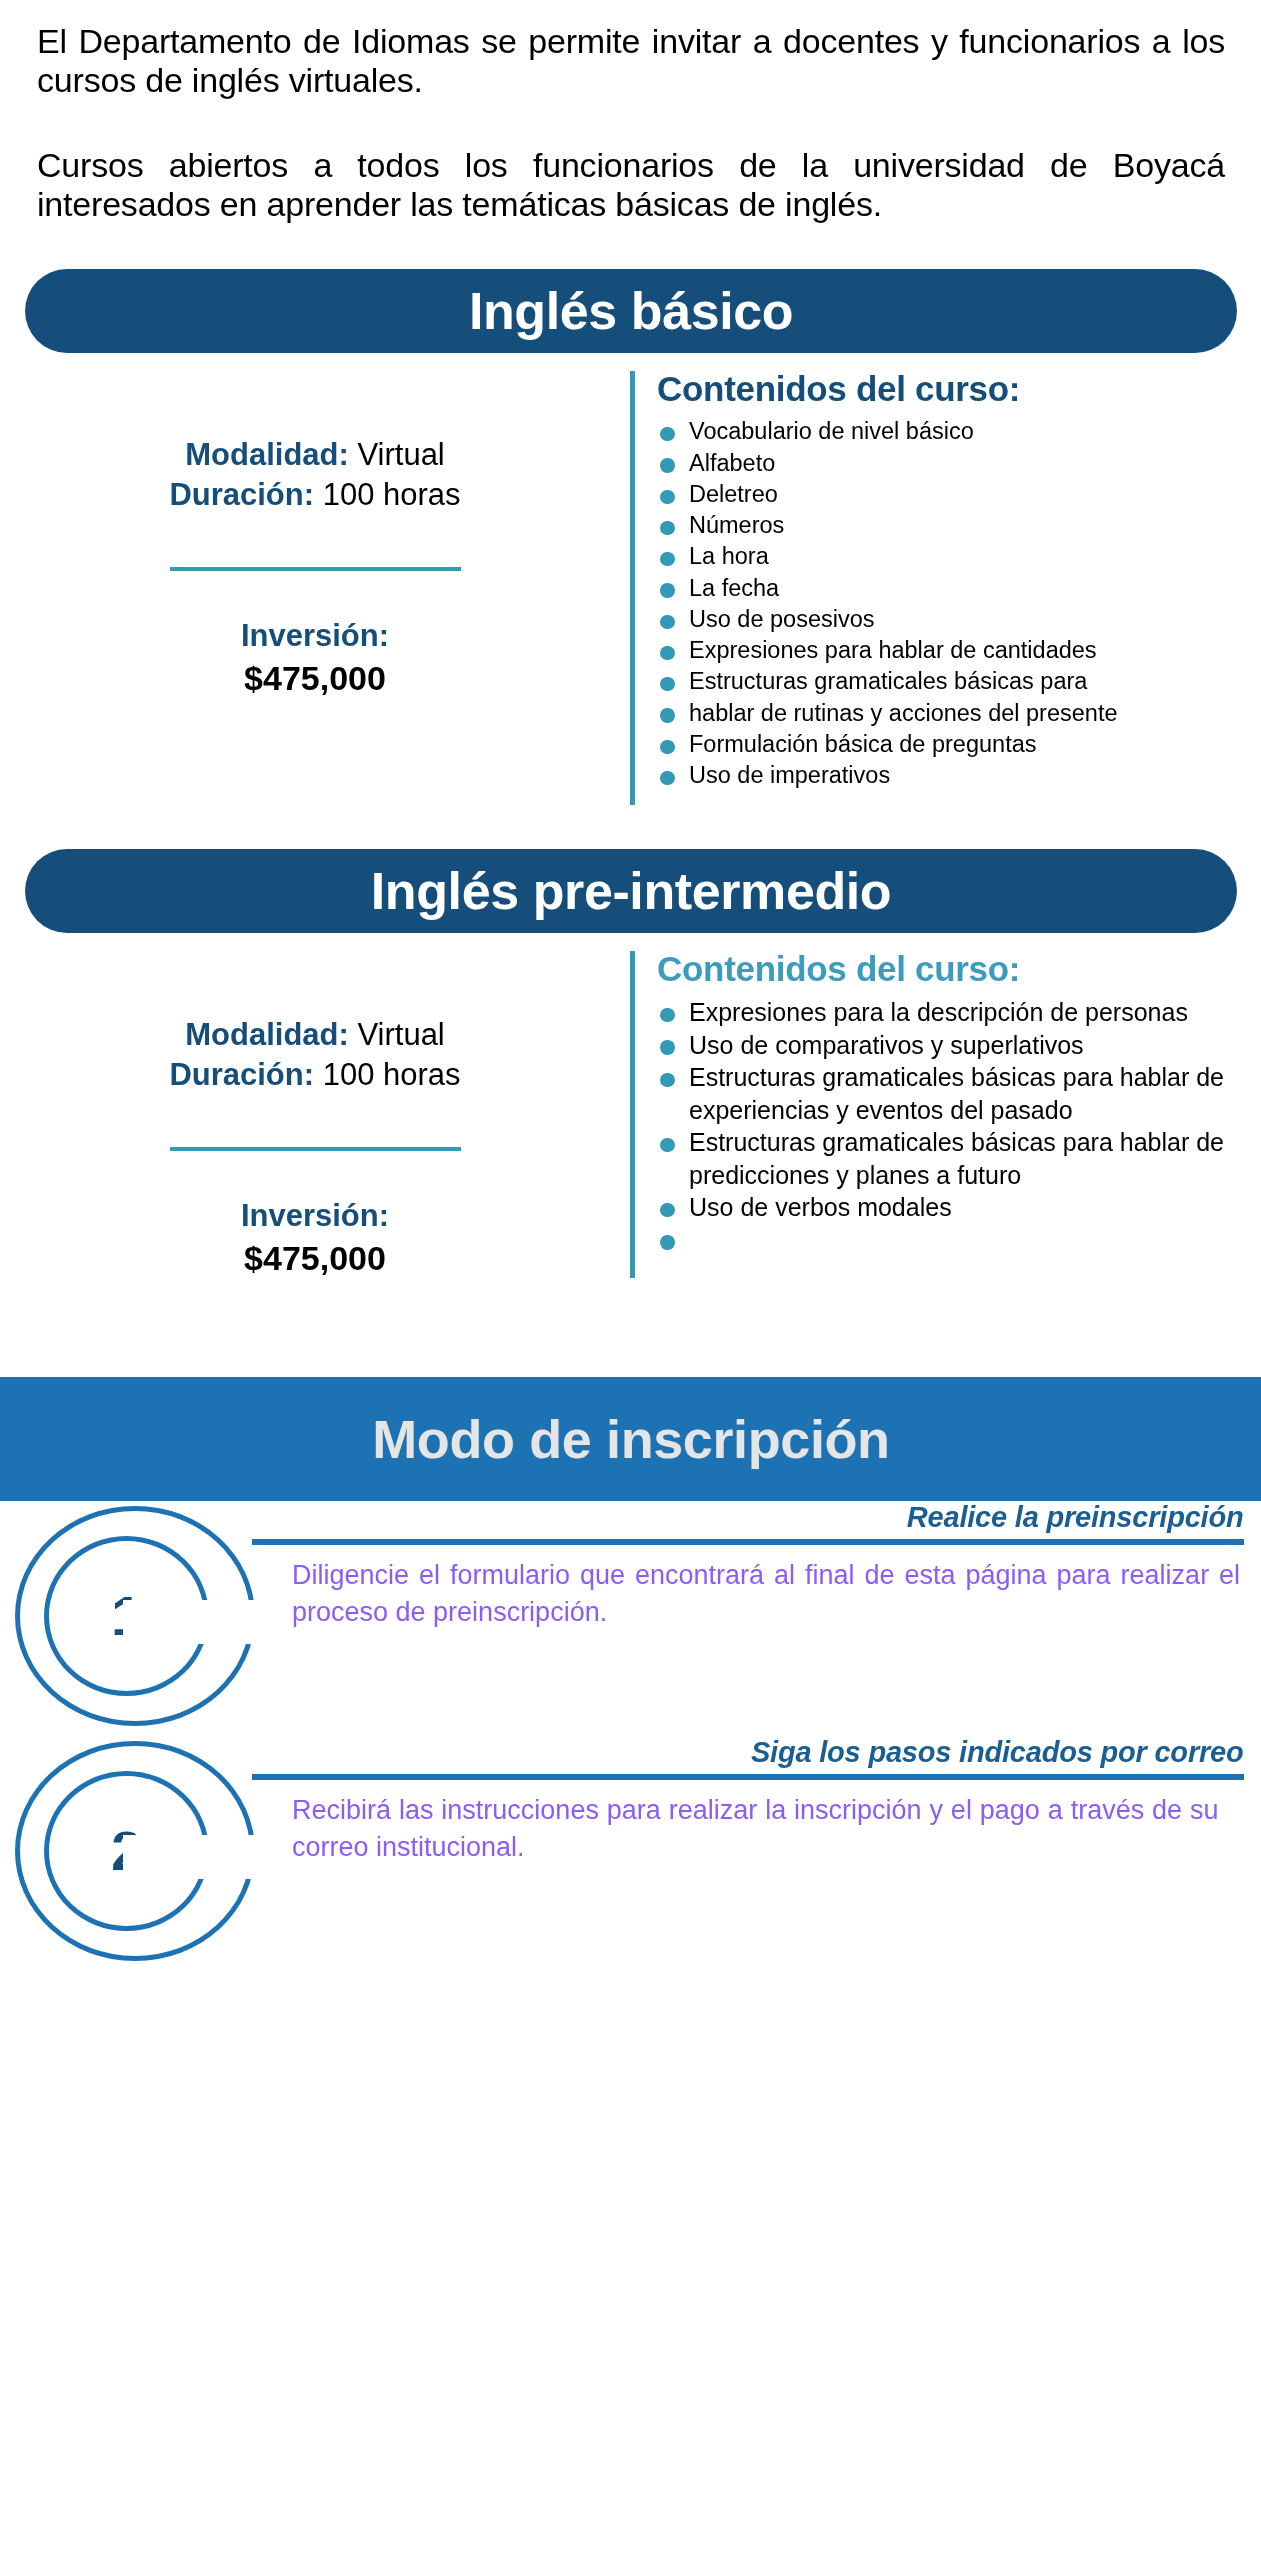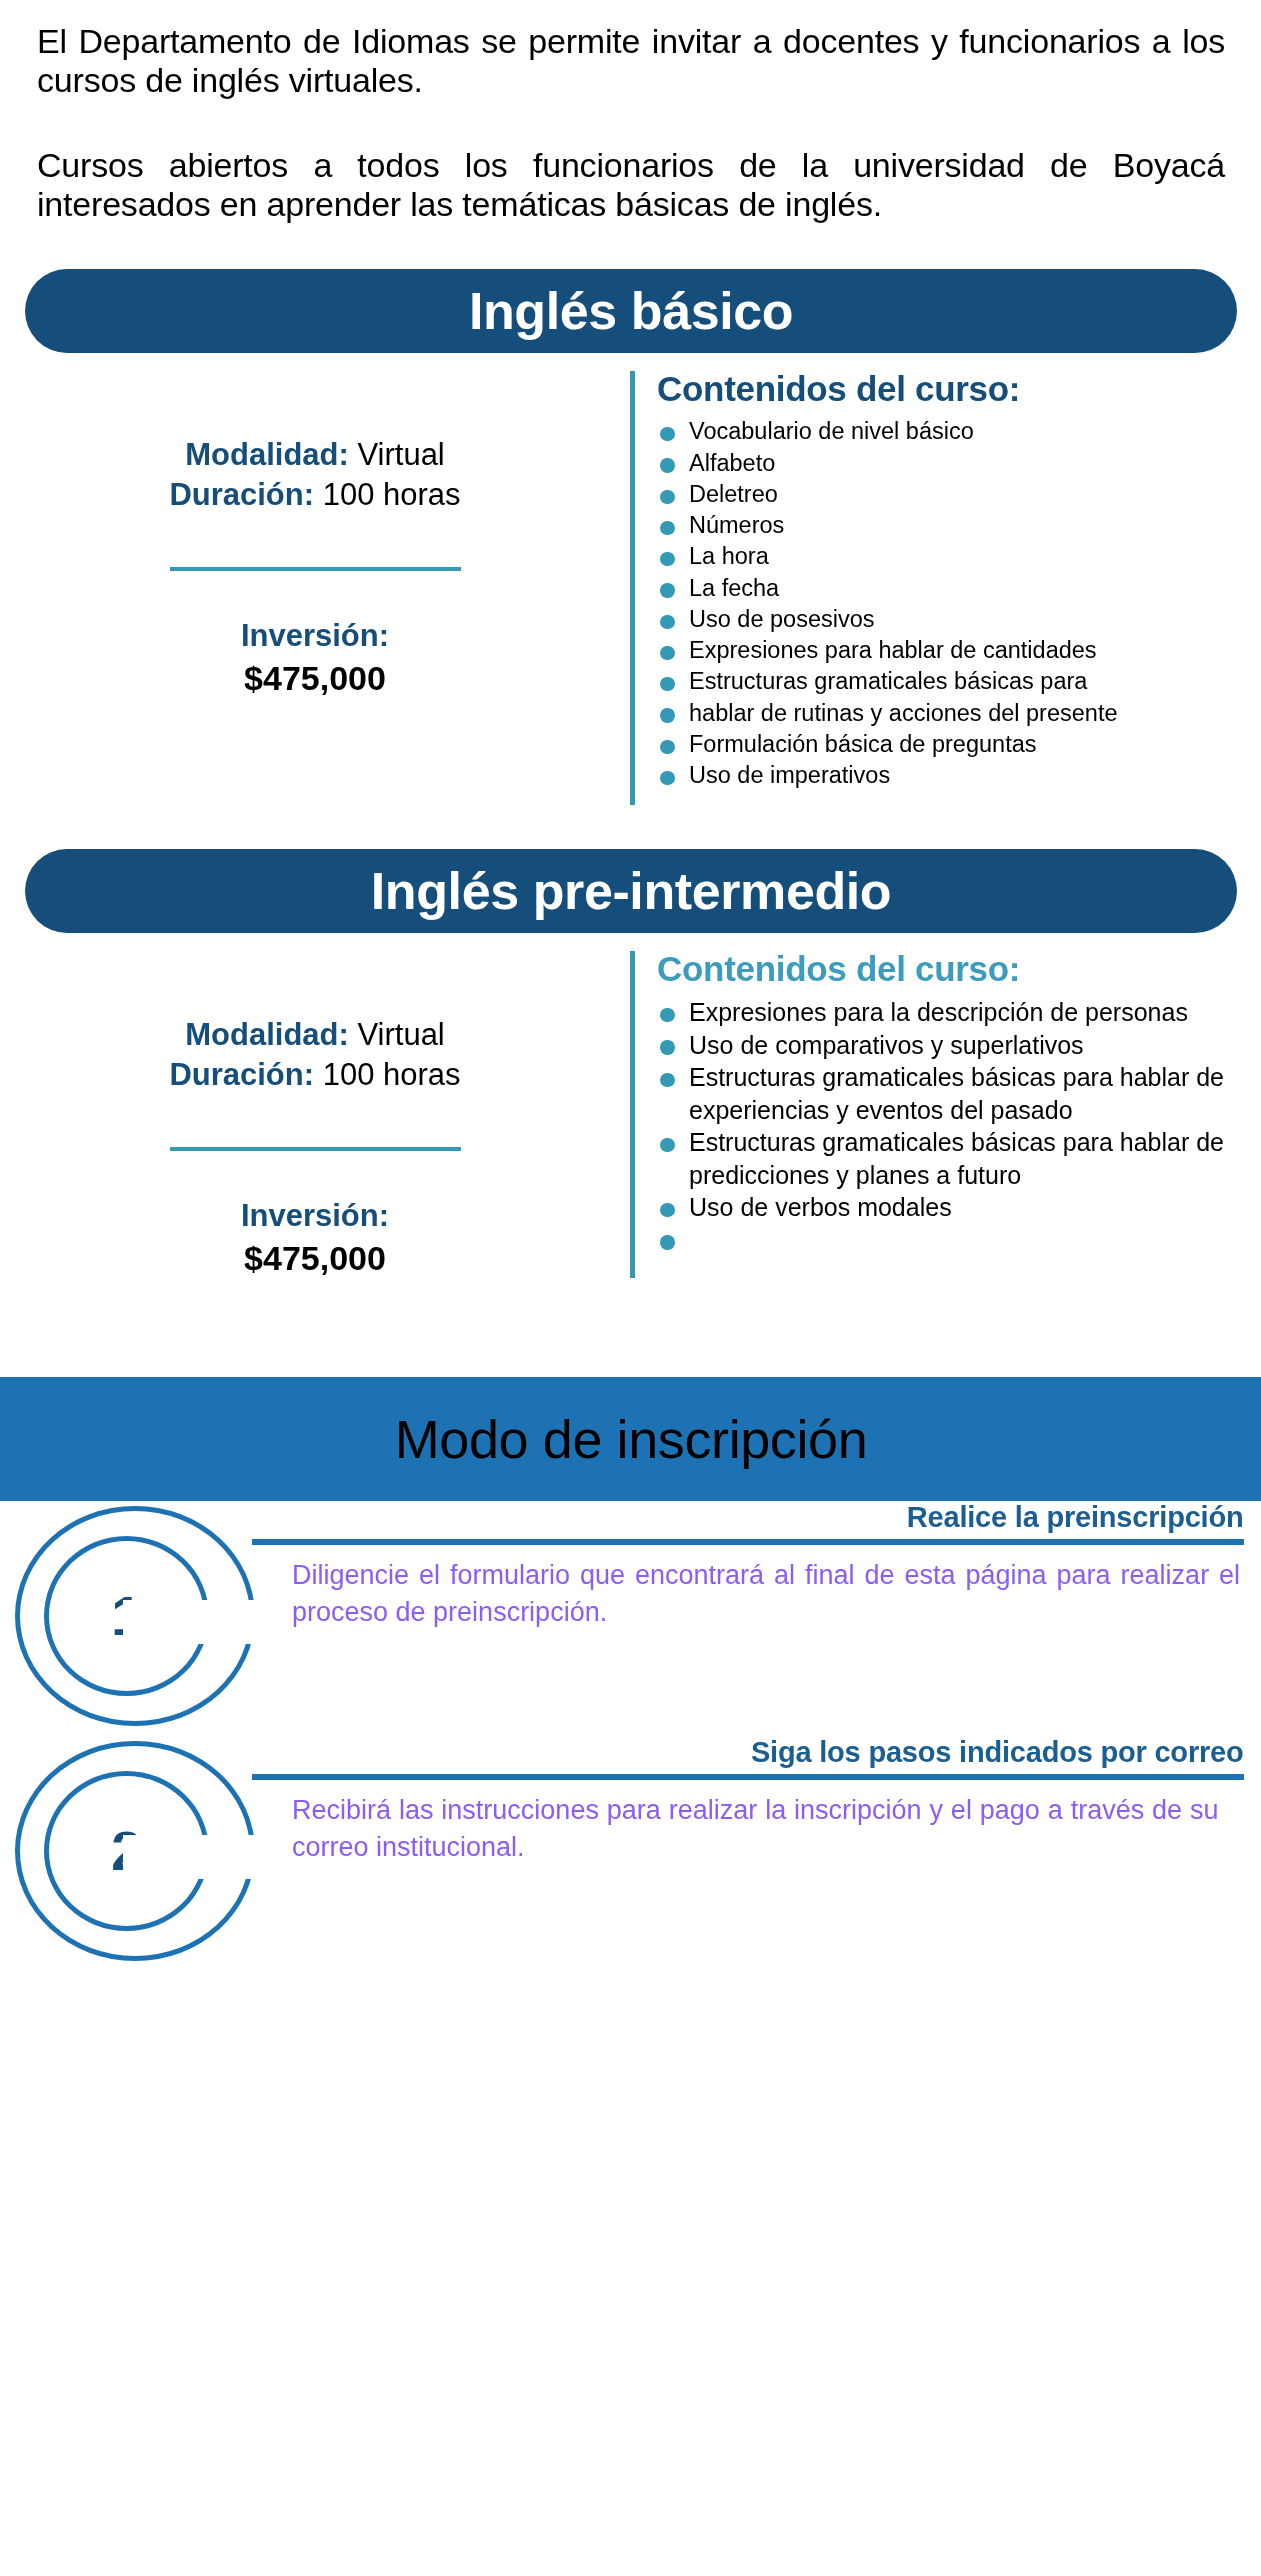--- a/index.html
+++ b/index.html
@@ -142,23 +142,23 @@
   
   .enroll-banner {
     margin-top: 99px;
     background: #1d72b4;
     height: 124px;
     display: flex;
     align-items: center;
     justify-content: center;
   }
   .enroll-banner-title {
-    color: #000000;
+    color: #e5e5e5;
     font-size: 54px;
-    font-weight: 400;
+    font-weight: 700;
     letter-spacing: -0.4px;
   }
 
   .step {
     position: relative;
     height: 227px;
   }
   .step + .step { margin-top: 8.4px; }
 
   .step-circles {
@@ -208,20 +208,21 @@
     right: 18.5px;
     top: 0;
   }
   .step-heading {
     text-align: right;
     font-size: 29px;
     font-weight: 700;
     color: #1b5e92;
     letter-spacing: -0.2px;
     padding-bottom: 5px;
+    font-style: italic;
   }
   .step-rule {
     height: 5.9px;
     background: #1d72b4;
     margin-bottom: 11.8px;
   }
   .step-text {
     font-size: 27px;
     line-height: 1.38;
     color: #8b5cf6;

